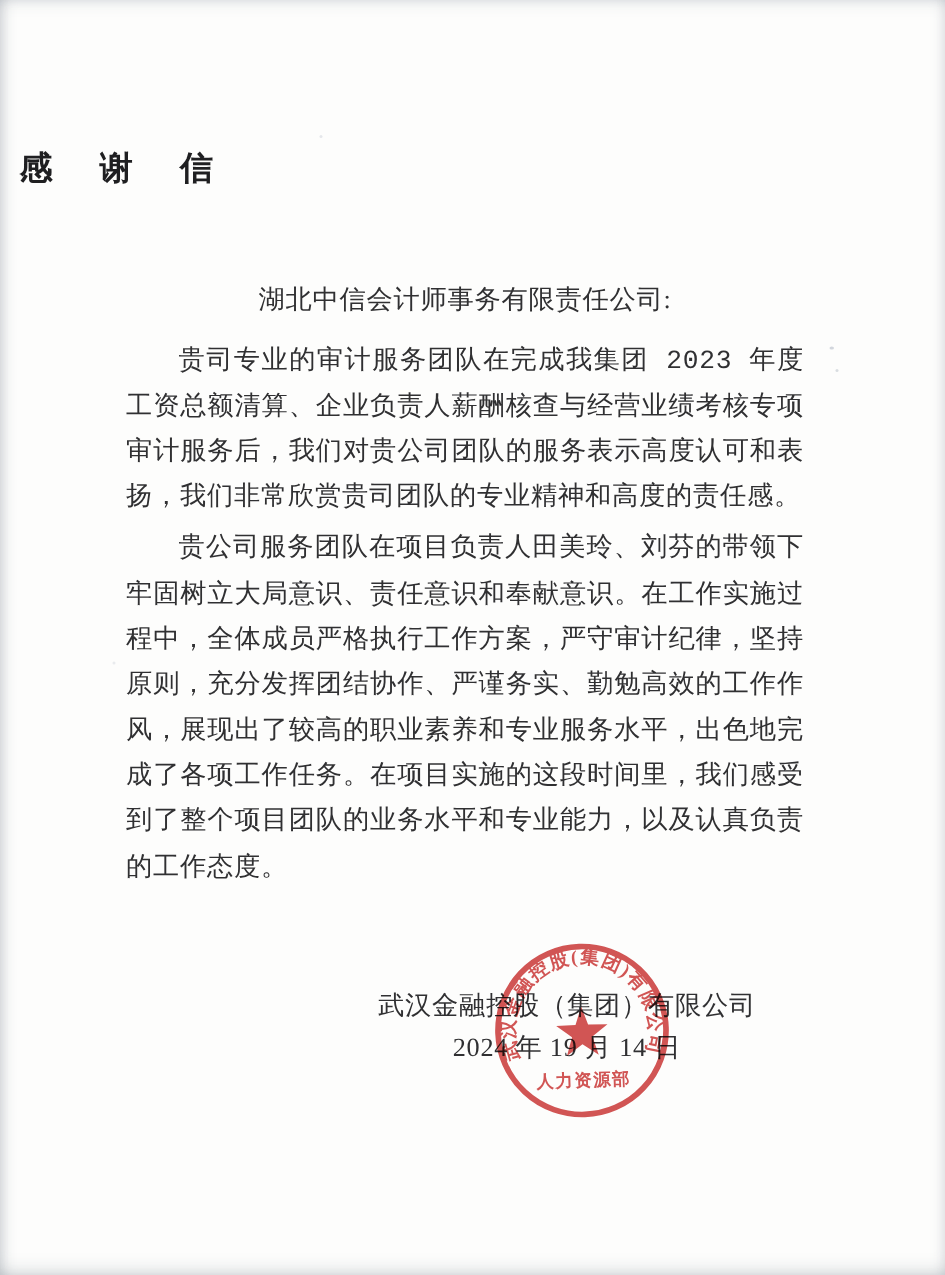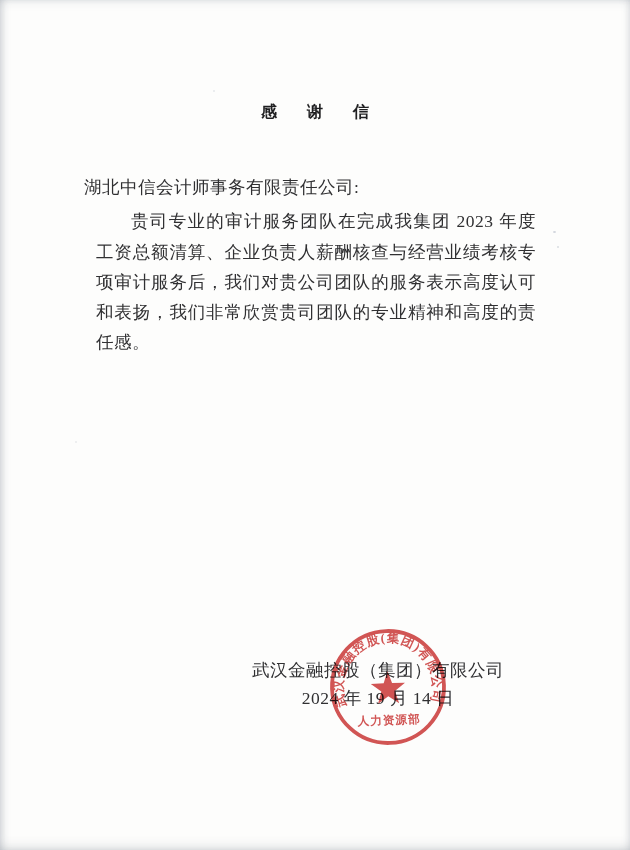--- a/index.html
+++ b/index.html
@@ -11,34 +11,35 @@
     font-family:"Liberation Serif","DejaVu Serif",serif;
     color:#303032;
     box-shadow:
       inset 7px 0 9px -5px rgba(100,110,125,.28),
       inset -6px 0 9px -5px rgba(100,110,125,.18),
       inset 0 -9px 12px -7px rgba(100,110,125,.25),
       inset 0 6px 12px -7px rgba(120,130,145,.30);
   }
   .title{
     position:absolute;top:99px;left:0;width:630px;
-    text-align:center;
-    font-size:16px;font-weight:bold;color:#1f1f21;
+    text-align:left;
+    font-size:22px;font-weight:bold;color:#1f1f21;
     letter-spacing:13px;text-indent:13px;
     line-height:26px;
   }
   .content{
     position:absolute;left:84px;top:172px;width:452px;
     font-size:17.5px;line-height:30.3px;letter-spacing:0.5px;
   }
-  .salutation{margin:0;}
+  .salutation{margin:12px;text-align:center;}
   .content p.body-par{
-    margin:4px 0 0 12px;
+    margin:4px 0 0 0;
     text-indent:2em;
     text-align:justify;
+    font-family:Liberation Mono, monospace;
   }
   .signature{
     position:absolute;left:250px;top:656px;width:256px;
     text-align:center;
     font-size:17.5px;line-height:28px;letter-spacing:0.5px;
   }
   .signature div{white-space:nowrap;text-align:center;}
   .seal{
     position:absolute;left:326px;top:625px;width:124px;height:124px;
     opacity:.82;
@@ -55,20 +56,21 @@
 </head>
 <body>
 
 <div class="page">
 
   <div class="title">感 谢 信</div>
 
   <div class="content">
     <p class="salutation">湖北中信会计师事务有限责任公司:</p>
     <p class="body-par">贵司专业的审计服务团队在完成我集团 2023 年度工资总额清算、企业负责人薪酬核查与经营业绩考核专项审计服务后，我们对贵公司团队的服务表示高度认可和表扬，我们非常欣赏贵司团队的专业精神和高度的责任感。</p>
+    <p class="body-par">贵公司服务团队在项目负责人田美玲、刘芬的带领下牢固树立大局意识、责任意识和奉献意识。在工作实施过程中，全体成员严格执行工作方案，严守审计纪律，坚持原则，充分发挥团结协作、严谨务实、勤勉高效的工作作风，展现出了较高的职业素养和专业服务水平，出色地完成了各项工作任务。在项目实施的这段时间里，我们感受到了整个项目团队的业务水平和专业能力，以及认真负责的工作态度。</p>
   </div>
 
   <div class="signature">
     <div>武汉金融控股（集团）有限公司</div>
     <div>2024 年 19 月 14 日</div>
   </div>
 
   <svg class="seal" viewBox="0 0 124 124" width="124" height="124" aria-hidden="true">
     <circle cx="62" cy="62" r="56" fill="none" stroke="#c9302f" stroke-width="3.8"></circle>
     <path id="sealArc" d="M 26.5,89.7 A 45,45 0 1 1 97.5,89.7" fill="none"></path>

